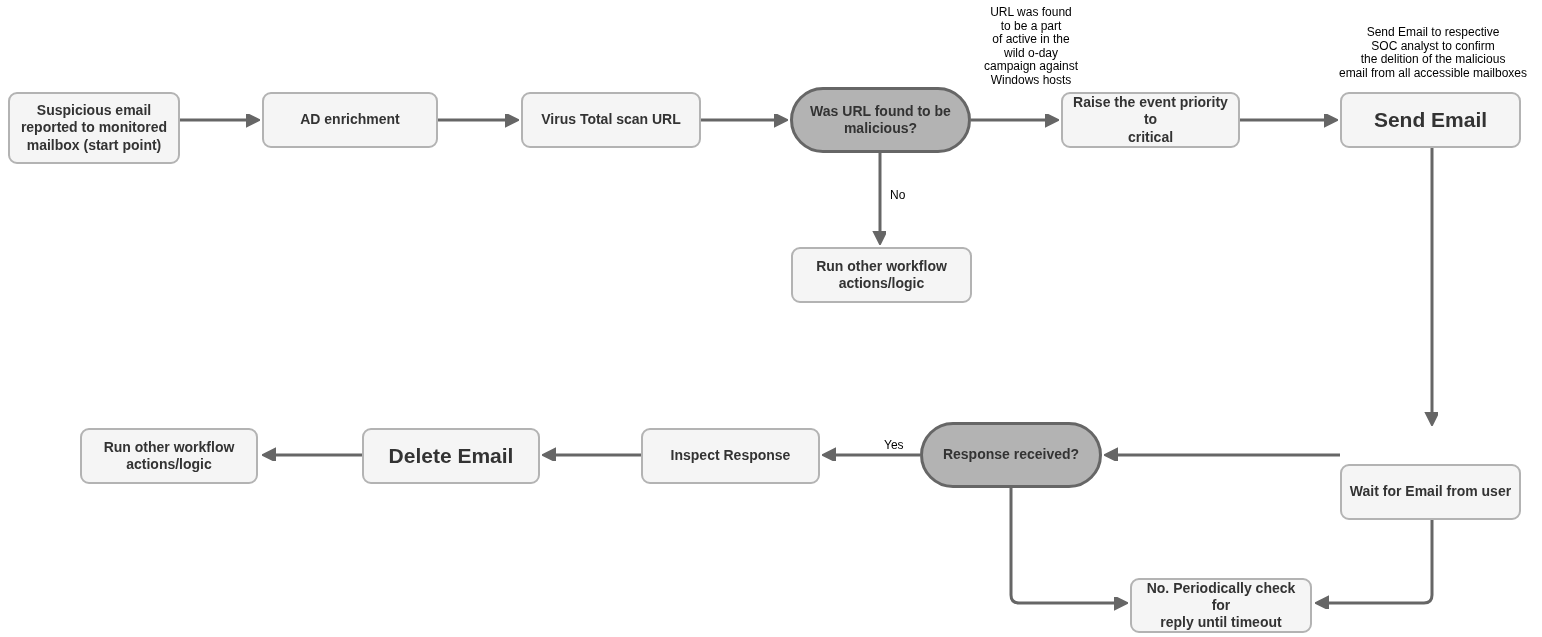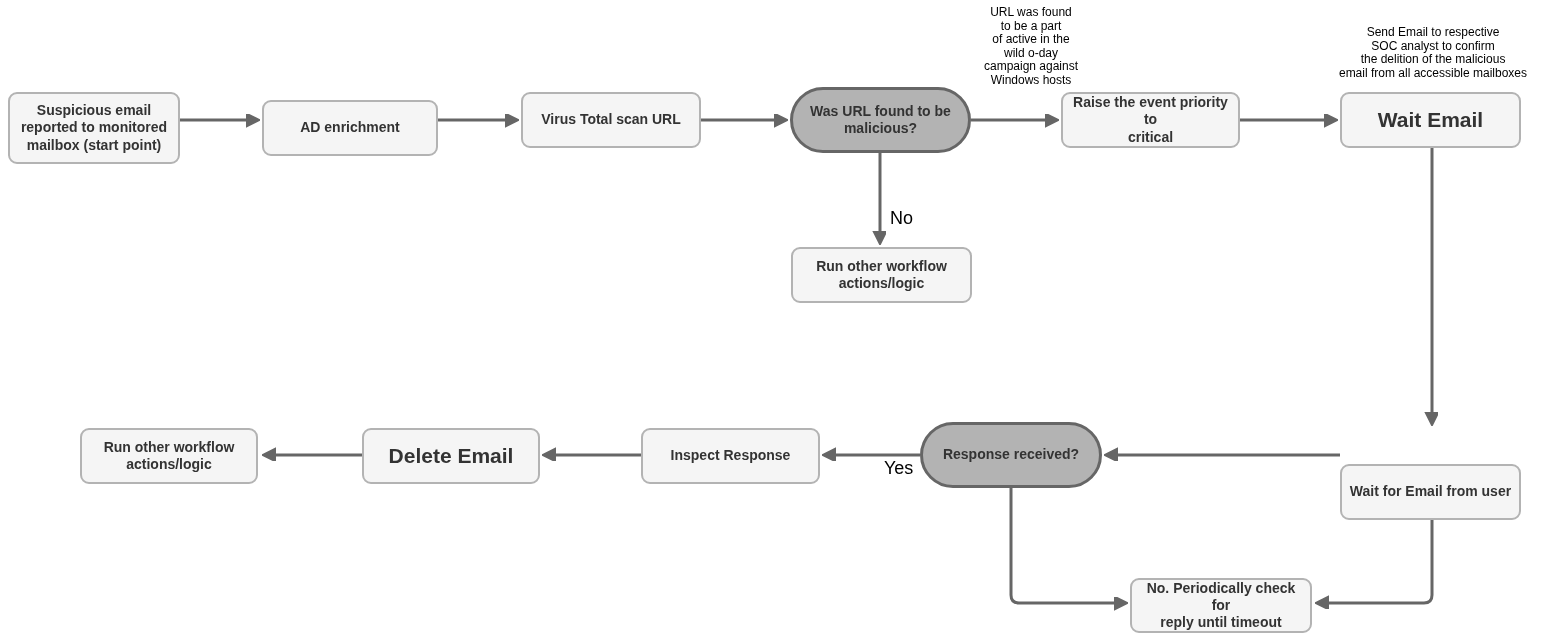--- a/index.html
+++ b/index.html
@@ -36,24 +36,23 @@
     padding:2px 4px;
   }
   .decision{
     background:var(--decision-fill);
     border:3px solid var(--decision-border);
     border-radius:34px;
   }
   .big{font-size:21px;}
   .edge-label{
     position:absolute;
-    font-size:18px;color:#000;line-height:1;
+    font-size:12px;color:#000;line-height:1;
     background:var(--canvas-bg);
     padding:1px 2px;
-    margin-top:20px;
   }
   .annotation{
     position:absolute;
     text-align:center;white-space:pre-line;
     font-size:12px;line-height:13.5px;
     color:var(--annotation-text);
   }
 </style>
 </head>
 <body>
@@ -78,31 +77,31 @@
     <line x1="641" y1="455" x2="546" y2="455" marker-end="url(#arr)"></line>
     <line x1="362" y1="455" x2="266" y2="455" marker-end="url(#arr)"></line>
     <path d="M1011,488 L1011,595 Q1011,603 1019,603 L1124,603" marker-end="url(#arr)"></path>
     <path d="M1432,484 L1432,595 Q1432,603 1424,603 L1319,603" marker-end="url(#arr)"></path>
   </svg>
 
   <div class="node" style="left:8px;top:92px;width:172px;height:72px;">Suspicious email
 reported to monitored
 mailbox (start point)</div>
 
-  <div class="node" style="left:262px;top:100px;width:176px;height:56px;">AD enrichment</div>
+  <div class="node" style="left:262px;top:92px;width:176px;height:56px;">AD enrichment</div>
 
   <div class="node" style="left:521px;top:92px;width:180px;height:56px;">Virus Total scan URL</div>
 
   <div class="node decision" style="left:790px;top:87px;width:181px;height:66px;">Was URL found to be
 malicious?</div>
 
   <div class="node" style="left:1061px;top:92px;width:179px;height:56px;">Raise the event priority to
 critical</div>
 
-  <div class="node big" style="left:1340px;top:92px;width:181px;height:56px;">Wait Email</div>
+  <div class="node big" style="left:1340px;top:92px;width:181px;height:56px;">Send Email</div>
 
   <div class="node" style="left:791px;top:247px;width:181px;height:56px;">Run other workflow
 actions/logic</div>
 
   <div class="node" style="left:1340px;top:428px;width:181px;height:56px;margin-top:36px;">Wait for Email from user</div>
 
   <div class="node decision" style="left:920px;top:422px;width:182px;height:66px;">Response received?</div>
 
   <div class="node" style="left:641px;top:428px;width:179px;height:56px;">Inspect Response</div>
 

